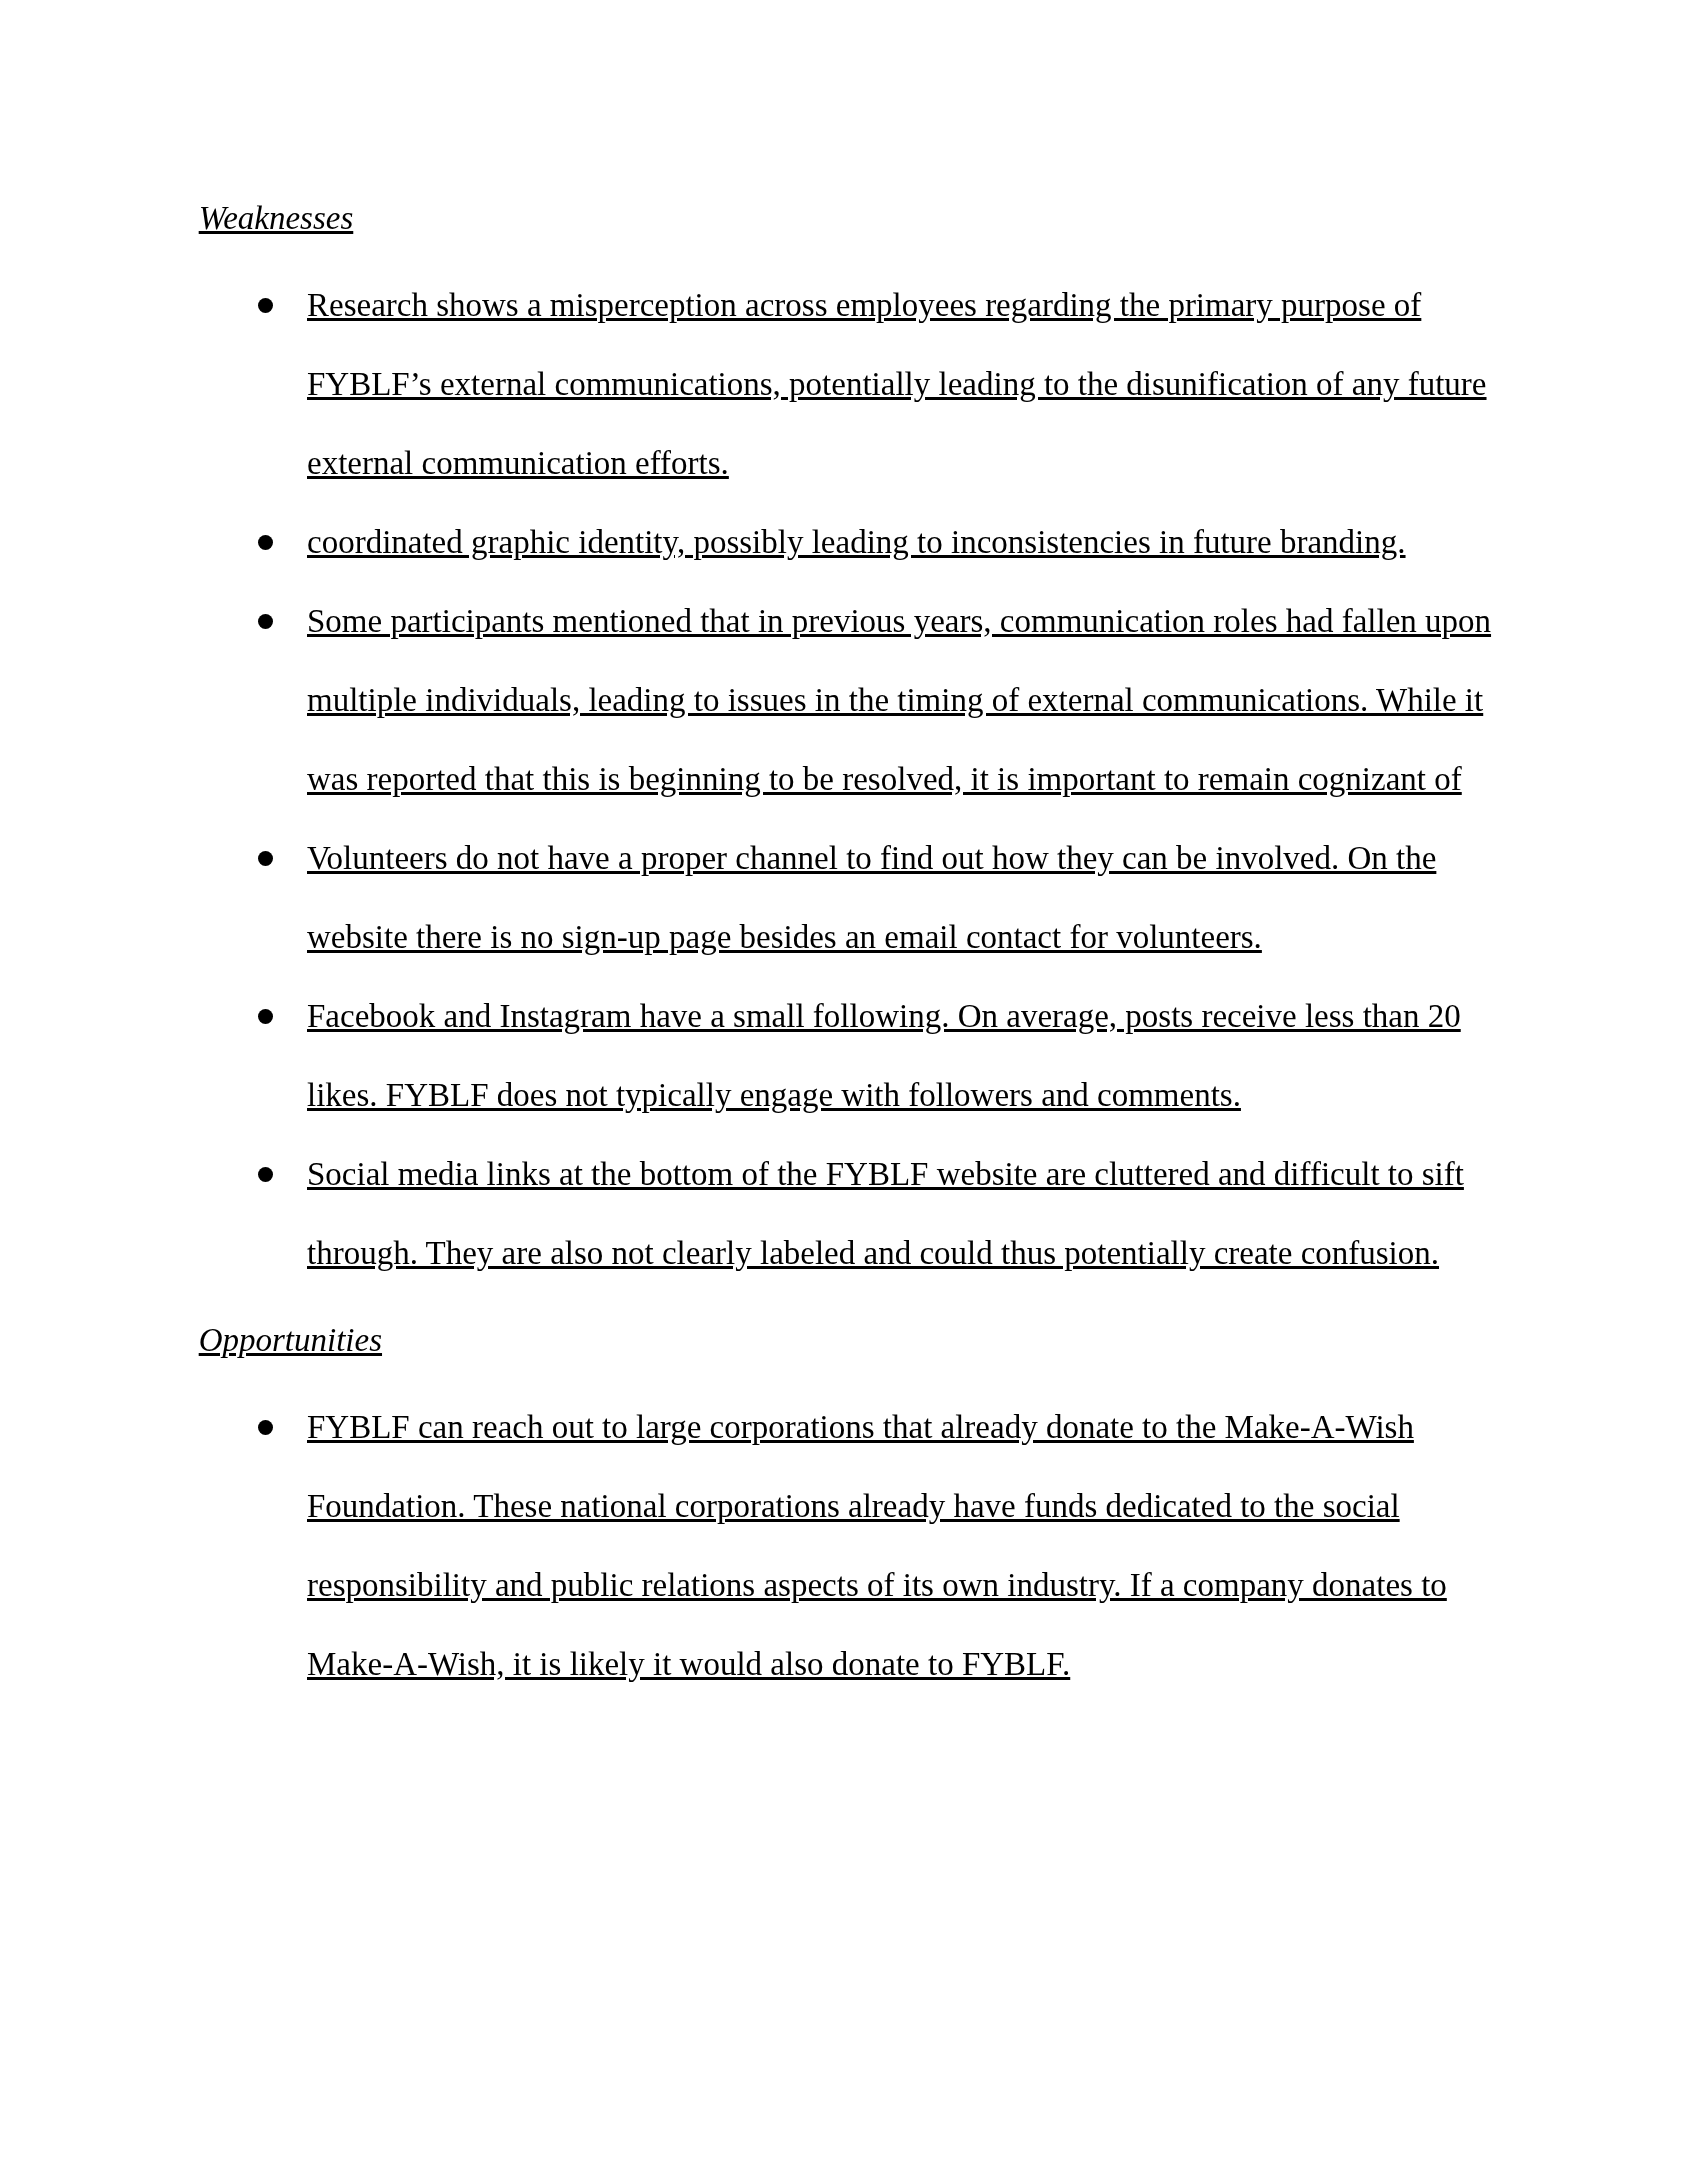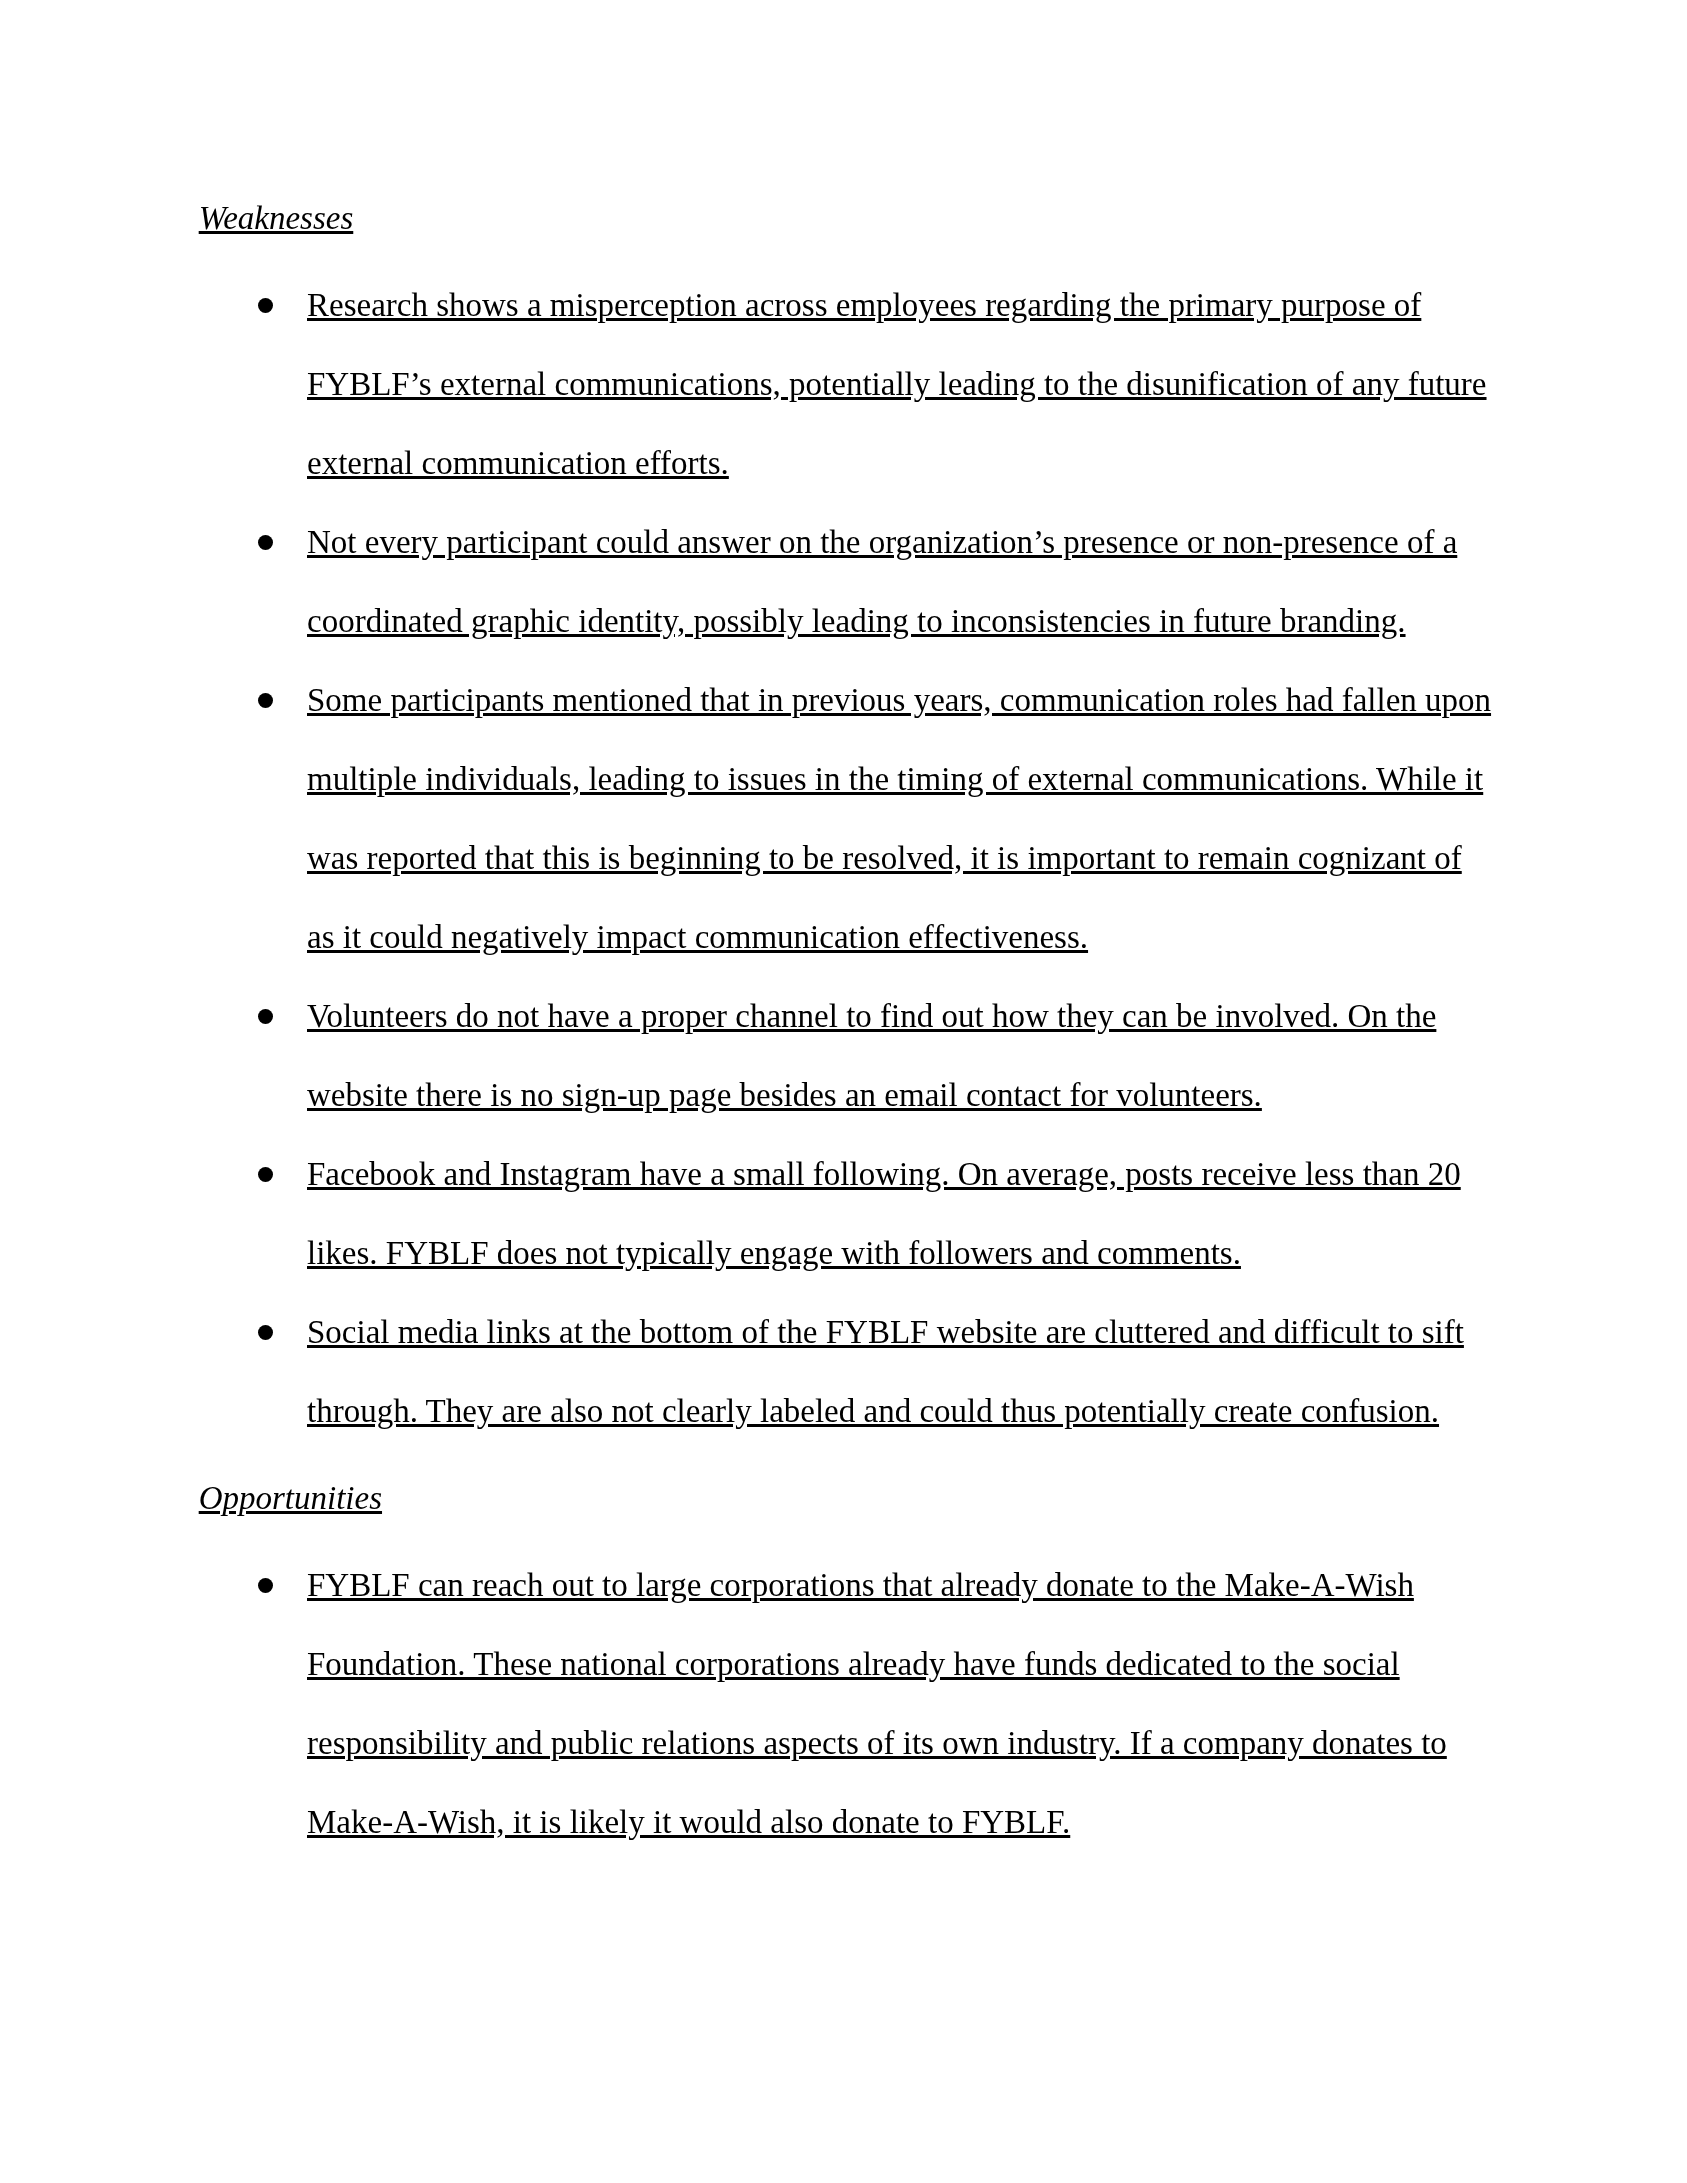--- a/index.html
+++ b/index.html
@@ -61,30 +61,28 @@
 
       <div class="item">
         <span class="bullet"></span>
         <div class="line">Research shows a misperception across employees regarding the primary purpose of</div>
         <div class="line">FYBLF’s external communications, potentially leading to the disunification of any future</div>
         <div class="line">external communication efforts.</div>
       </div>
 
       <div class="item">
         <span class="bullet"></span>
-        <div class="line">Not every participant could answer on the organization’s presence or non-presence of a</div>
         <div class="line">coordinated graphic identity, possibly leading to inconsistencies in future branding.</div>
       </div>
 
       <div class="item">
         <span class="bullet"></span>
         <div class="line">Some participants mentioned that in previous years, communication roles had fallen upon</div>
         <div class="line">multiple individuals, leading to issues in the timing of external communications. While it</div>
         <div class="line">was reported that this is beginning to be resolved, it is important to remain cognizant of</div>
-        <div class="line">as it could negatively impact communication effectiveness.</div>
       </div>
 
       <div class="item">
         <span class="bullet"></span>
         <div class="line">Volunteers do not have a proper channel to find out how they can be involved. On the</div>
         <div class="line">website there is no sign-up page besides an email contact for volunteers.</div>
       </div>
 
       <div class="item">
         <span class="bullet"></span>

